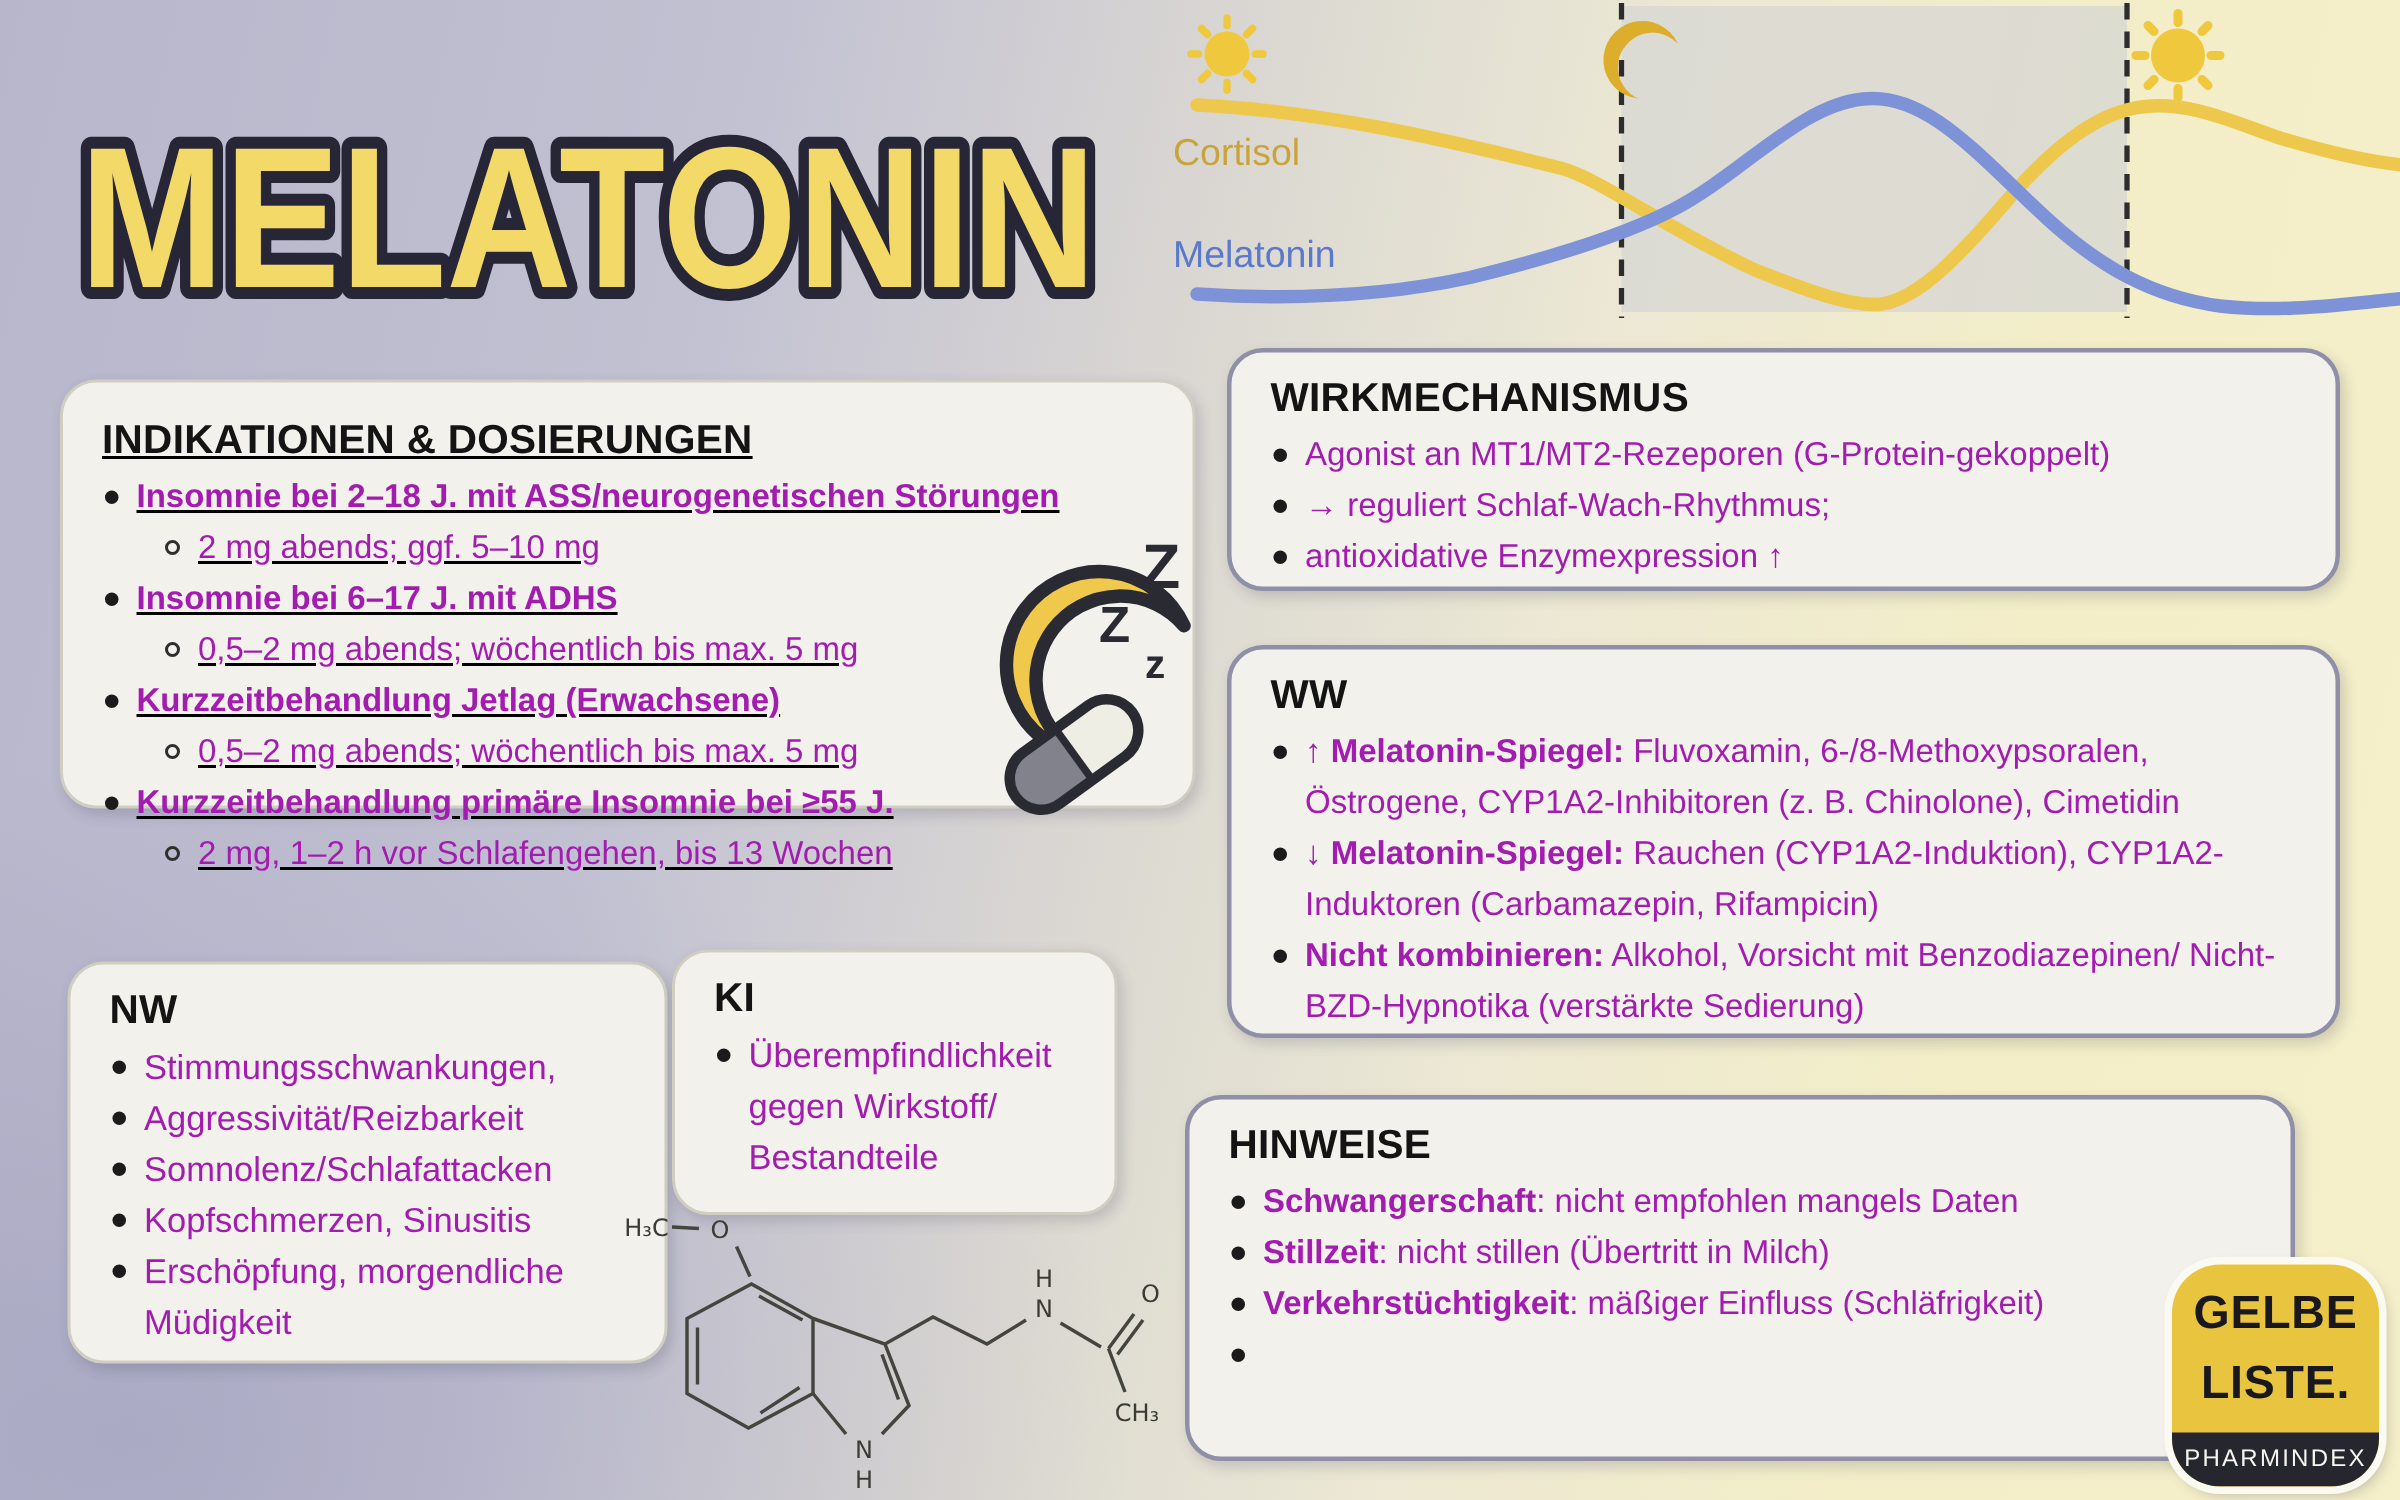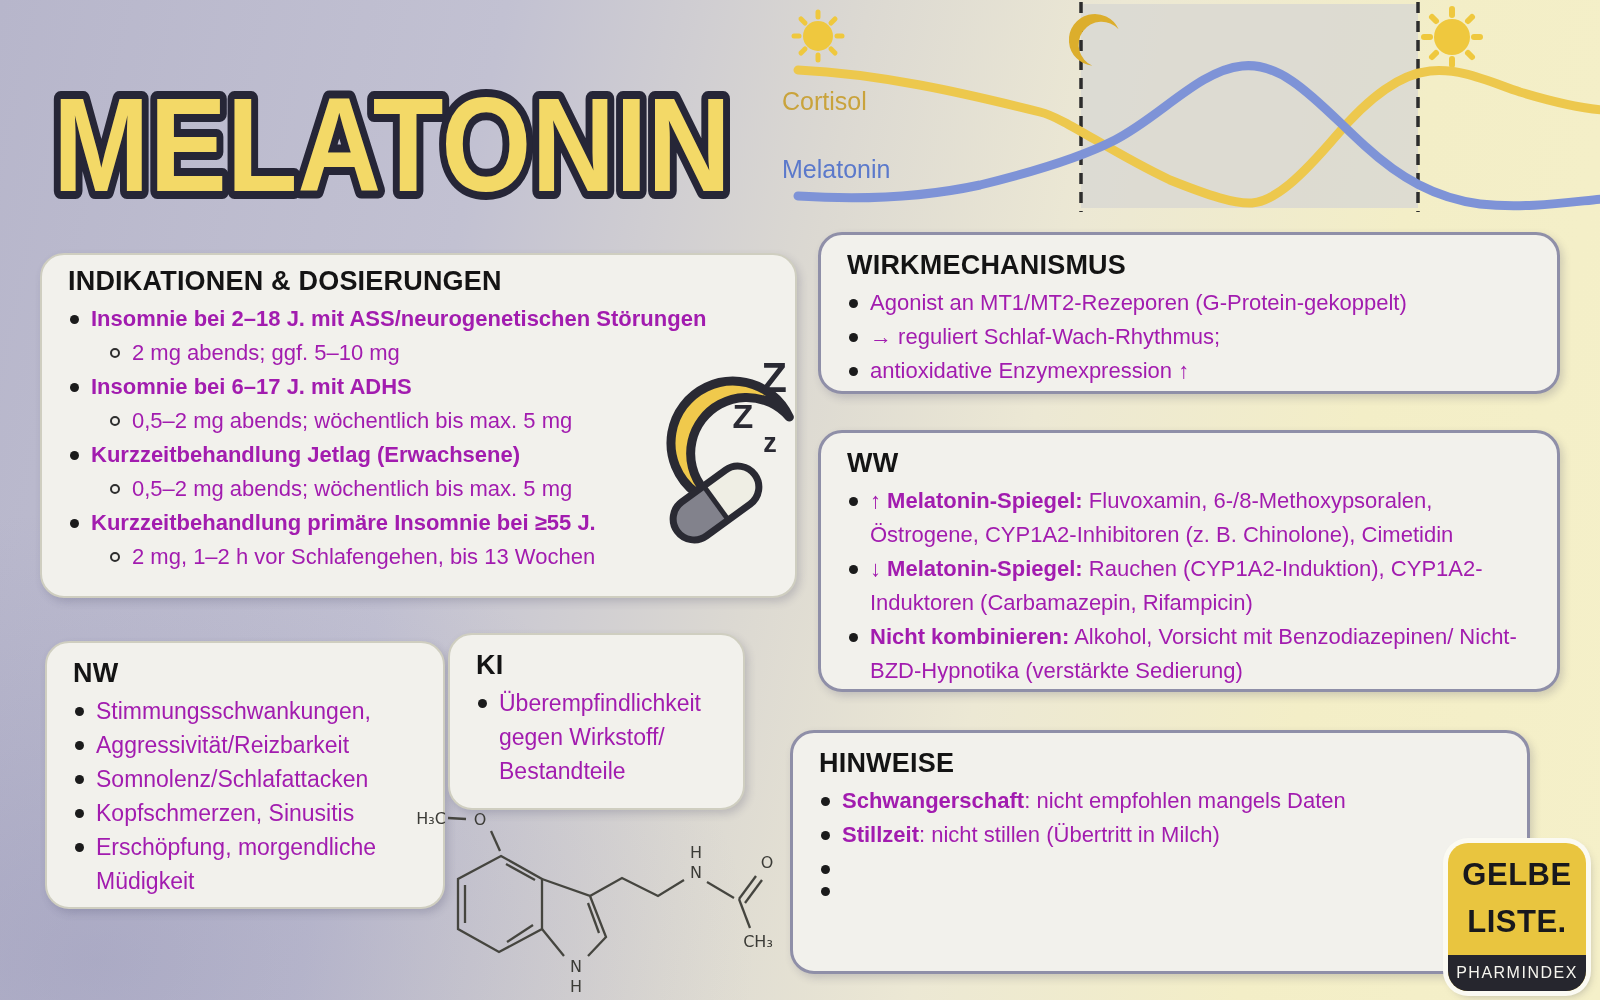--- a/index.html
+++ b/index.html
@@ -32,21 +32,21 @@
 
   #chart-wrap { left:780px; top:0; width:820px; height:224px; }
   #title-wrap { left:42px; top:58px; width:700px; height:165px; }
 
   #sleep-icon { left:658px; top:348px; width:165px; height:210px; z-index:5; }
   #molecule   { left:406px; top:784px; width:378px; height:214px; }
 
   
   #logo {
     position:absolute; left:1448px; top:843px; width:138px; height:148px;
-    border-radius:20px; background:#E9C53F; overflow:hidden;
+    border-radius:32px; background:#E9C53F; overflow:hidden;
     box-shadow:0 0 0 5px #fbfaf2, 3px 4px 10px rgba(50,50,70,.35);
     text-align:center;
   }
   #logo .brand { margin-top:16px; font-weight:700; font-size:31px; line-height:31px; letter-spacing:.5px; color:#18181d; }
   #logo .band {
     position:absolute; left:0; bottom:0; width:100%; height:36px; background:#26262E;
     color:#f6f5ef; font-size:16px; letter-spacing:1.5px; line-height:36px; font-weight:400;
   }
 </style>
 </head>
@@ -88,21 +88,21 @@
   </g>
 
   <path d="M18,70 C100,74 180,92 260,112 C285,118 330,152 390,180 C430,196 455,204 472,203 C495,201 520,178 556,136 C590,96 620,74 650,71 C680,68 705,80 740,92 C770,101 800,108 822,110" fill="none" stroke-width="9" stroke-linecap="round" stroke="#EDC84D"></path>
 
   <path d="M18,196 C80,200 140,198 200,185 C245,174 300,158 335,140 C380,117 420,70 462,66 C505,61 540,105 585,146 C620,178 655,198 700,204 C745,209 790,202 822,199" fill="none" stroke-width="9" stroke-linecap="round" stroke="#7E93D7"></path>
 
   <text x="2" y="110" font-size="25" font-weight="400" fill="#C9A33C">Cortisol</text>
   <text x="2" y="178" font-size="25" font-weight="400" fill="#5B79CB">Melatonin</text>
 </svg>
 
-<div class="box box-left" style="left:40px; top:253px; width:757px; height:345px; padding-top:8px;">
+<div class="box box-left" style="left:40px; top:253px; width:757px; height:286px; padding-top:20px;text-decoration:underline;">
   <h2>INDIKATIONEN &amp; DOSIERUNGEN</h2>
   <ul class="fs22 t">
     <li class="main">
         <span class="dot"></span>
         <span class="bold">Insomnie bei 2–18 J. mit ASS/neurogenetischen Störungen</span>
       </li>
     <li class="sub">
         <span class="ring"></span>
         <span>2 mg abends; ggf. 5–10 mg</span>
       </li>
@@ -228,20 +228,21 @@
     <li>
         <span class="dot"></span>
         <span><b>Schwangerschaft</b><span>: nicht empfohlen mangels Daten</span></span>
       </li>
     <li>
         <span class="dot"></span>
         <span><b>Stillzeit</b><span>: nicht stillen (Übertritt in Milch)</span></span>
       </li>
     <li>
         <span class="dot"></span>
+        <span><b>Verkehrstüchtigkeit</b><span>: mäßiger Einfluss (Schläfrigkeit)</span></span>
       </li>
     <li>
         <span class="dot"></span>
       </li>
   </ul>
 </div>
 
 <svg id="molecule" class="abs" viewBox="0 0 378 214" stroke="#45453F" stroke-width="2.3" fill="none" font-family="DejaVu Sans, Liberation Sans, sans-serif" font-size="16">
 
   <line x1="42" y1="34" x2="60" y2="35"></line>

